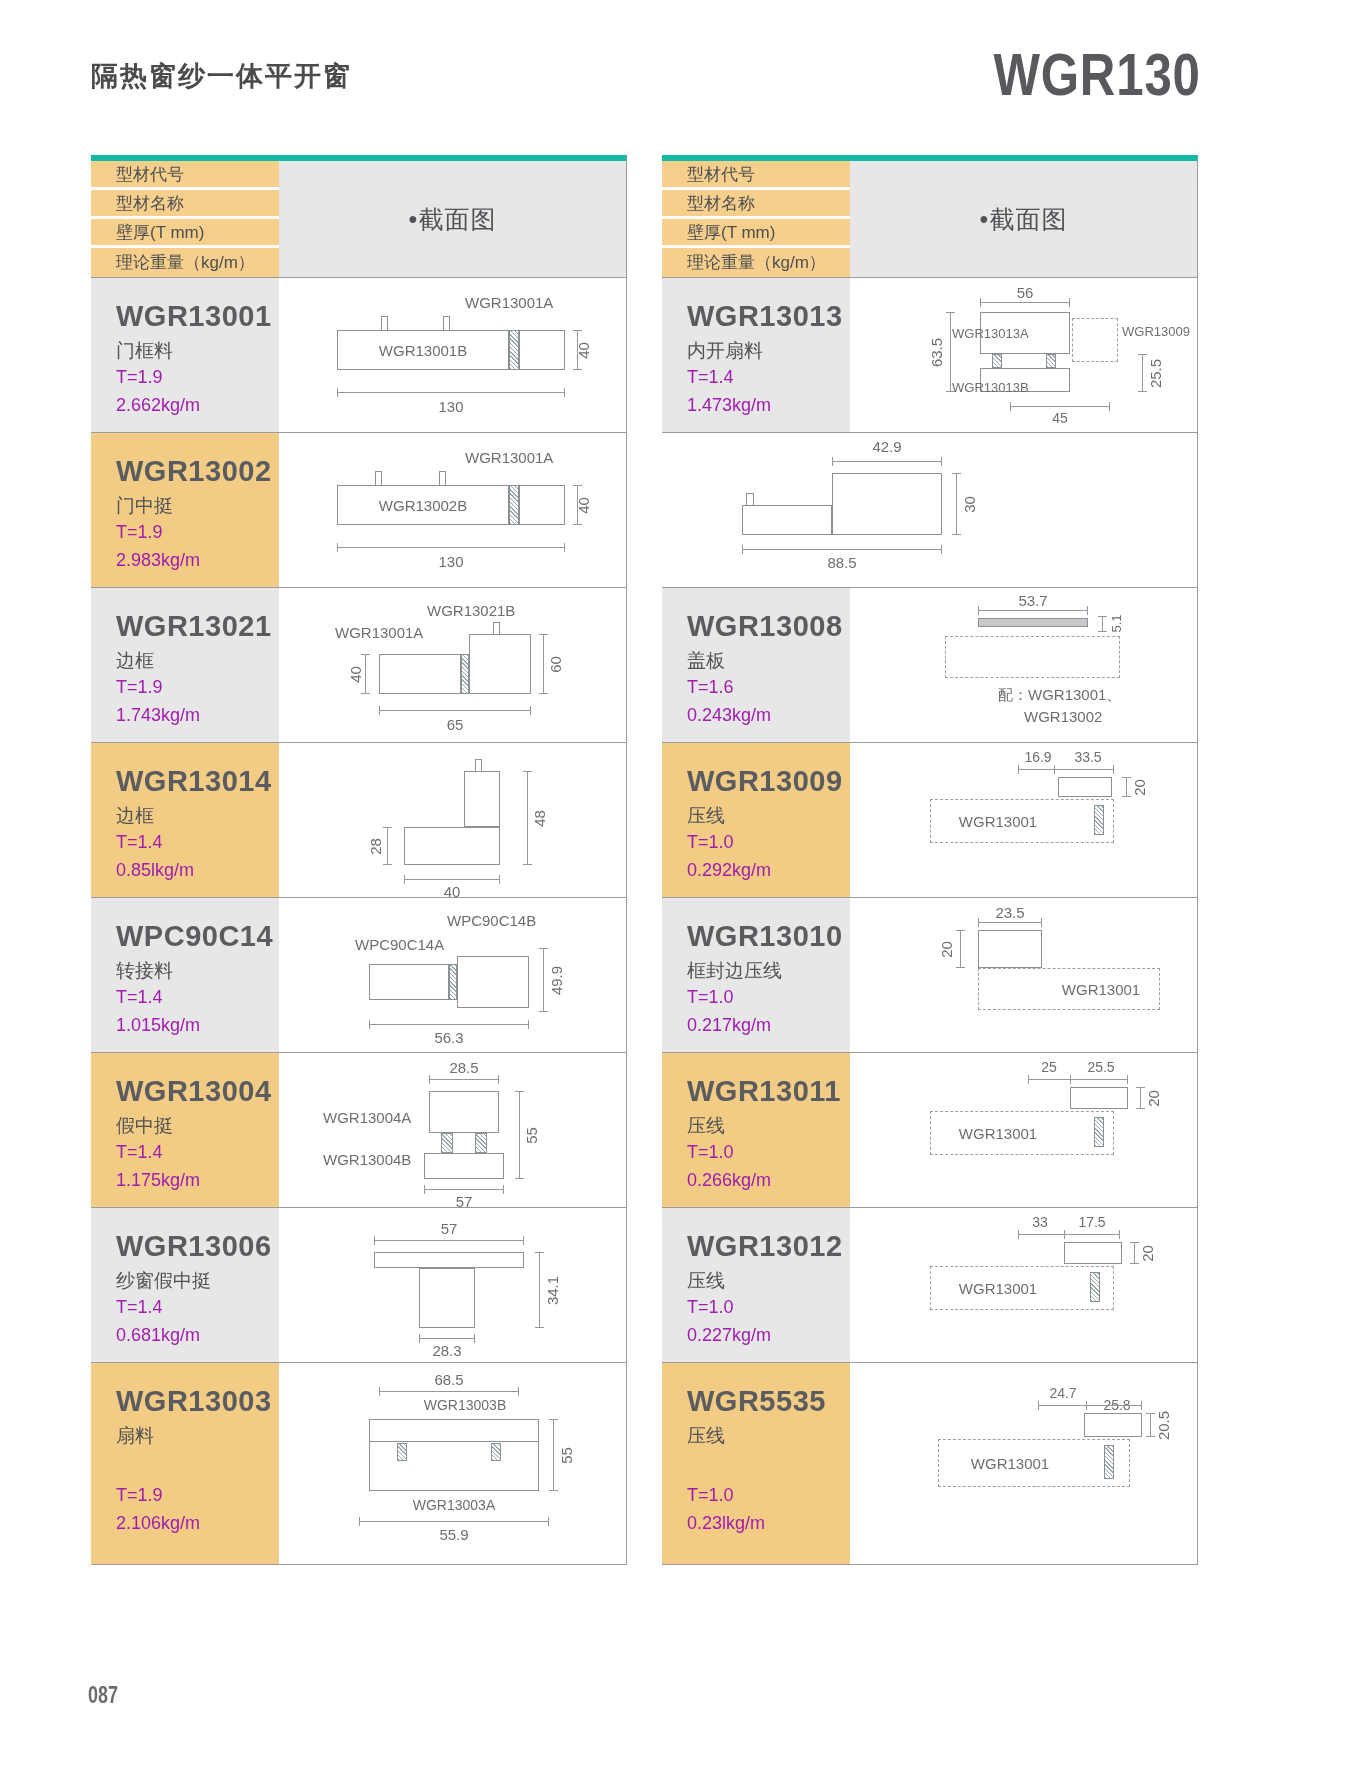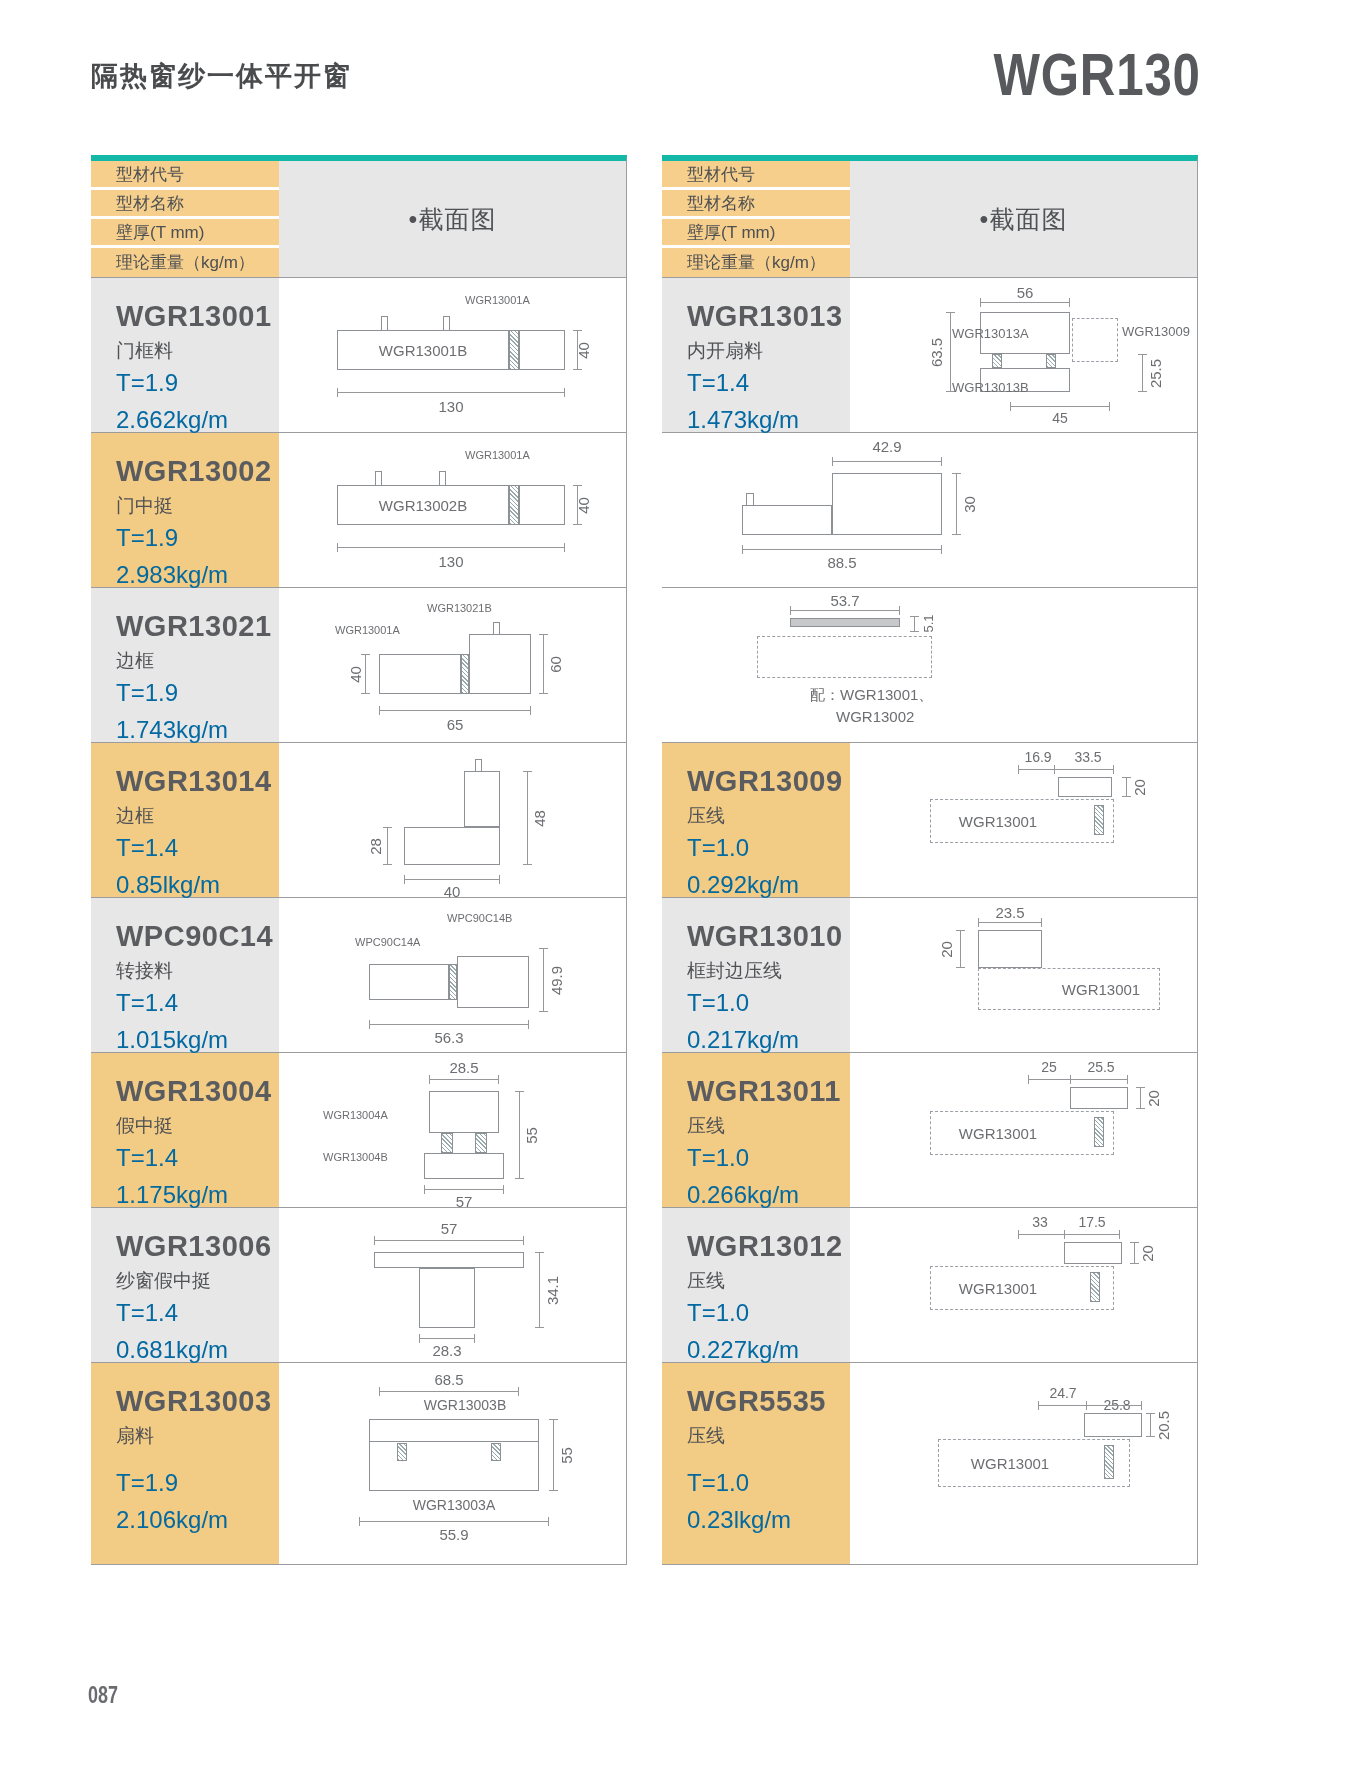--- a/index.html
+++ b/index.html
@@ -32,21 +32,21 @@
   .hright{flex:1;background:var(--cell-gray);display:flex;align-items:center;justify-content:center;}
   .sect{font-size:25px;letter-spacing:1px;color:#515255;}
 
   .trow{display:flex;box-sizing:border-box;border-top:1px solid #9a9c9f;}
   .lc{width:188px;box-sizing:border-box;display:flex;flex-direction:column;
       padding:22px 8px 26px 25px;}
   .bg-g{background:var(--cell-gray);} .bg-y{background:var(--accent-yellow);}
   .code{font-size:29px;font-weight:bold;color:#5b5c5f;letter-spacing:.5px;}
   .pname{font-size:19px;margin-top:5px;color:#515255;}
   .meta{margin-top:auto;}
-  .mline{font-size:24px;line-height:1.55;color:#0369a1;}
+  .mline{font-size:18px;line-height:1.55;color:#a21caf;}
 
   .dc{flex:1;position:relative;background:#fff;overflow:hidden;}
 
   
   .pr{position:absolute;border:1px solid #8d9094;background:#fff;box-sizing:border-box;}
   .pr.fill{background:#c6c8ca;}
   .prd{position:absolute;border:1px dashed #9aa0a5;background:#fff;box-sizing:border-box;}
   .ins{position:absolute;border:1px solid #8d9094;box-sizing:border-box;
        background:repeating-linear-gradient(45deg,#9aa 0 1px,#fff 1px 3px);}
   .hk{position:absolute;border:1px solid #8d9094;background:#fff;box-sizing:border-box;}
@@ -54,21 +54,21 @@
   .dimh{position:absolute;height:1px;background:var(--line);}
   .dimh::before,.dimh::after{content:"";position:absolute;top:-4px;width:1px;height:9px;background:var(--line);}
   .dimh::before{left:0;} .dimh::after{right:0;}
   .dimv{position:absolute;width:1px;background:var(--line);}
   .dimv::before,.dimv::after{content:"";position:absolute;left:-4px;height:1px;width:9px;background:var(--line);}
   .dimv::before{top:0;} .dimv::after{bottom:0;}
   .tick{position:absolute;width:1px;height:9px;background:var(--line);}
   .htxt{position:absolute;font-size:15px;color:var(--dim-text);text-align:center;white-space:nowrap;}
   .vtxt{position:absolute;width:44px;font-size:15px;color:var(--dim-text);text-align:center;
         transform:rotate(-90deg);transform-origin:center;white-space:nowrap;}
-  .ctxt{position:absolute;font-size:11px;color:var(--dim-text);white-space:nowrap;}
+  .ctxt{position:absolute;font-size:15px;color:var(--dim-text);white-space:nowrap;}
   .itxt{position:absolute;display:flex;align-items:center;justify-content:center;
         font-size:15px;color:var(--dim-text);white-space:nowrap;}
   .fs13{font-size:13px;} .fs14{font-size:14px;}
 </style>
 </head>
 <body>
 
 <div class="page">
 
   <div class="title-cn">隔热窗纱一体平开窗</div>
@@ -327,20 +327,28 @@
         <div class="hk" style="left:84px;top:60px;width:8px;height:13px"></div>
         <div class="pr" style="left:80px;top:72px;width:90px;height:30px"></div>
         <div class="dimv" style="left:294px;top:40px;height:62px"></div>
         <div class="vtxt" style="left:285px;top:63px">30</div>
         <div class="dimh" style="left:80px;top:116px;width:200px"></div>
         <div class="htxt" style="left:80px;top:121px;width:200px">88.5</div>
       </div>
     </div>
 
     <div class="trow" style="height:155px">
+      <div class="lc bg-g">
+        <div class="code">WGR13008</div>
+        <div class="pname">盖板</div>
+        <div class="meta">
+          <div class="mline">T=1.6</div>
+          <div class="mline">0.243kg/m</div>
+        </div>
+      </div>
       <div class="dc">
         <div class="htxt" style="left:128px;top:4px;width:110px">53.7</div>
         <div class="dimh" style="left:128px;top:22px;width:110px"></div>
         <div class="pr fill" style="left:128px;top:30px;width:110px;height:9px"></div>
         <div class="dimv" style="left:252px;top:28px;height:16px"></div>
         <div class="vtxt fs13" style="left:244px;top:28px">5.1</div>
         <div class="prd" style="left:95px;top:48px;width:175px;height:42px"></div>
         <div class="ctxt" style="left:148px;top:98px;font-size:15px">配：WGR13001、</div>
         <div class="ctxt" style="left:174px;top:120px;font-size:15px">WGR13002</div>
       </div>

